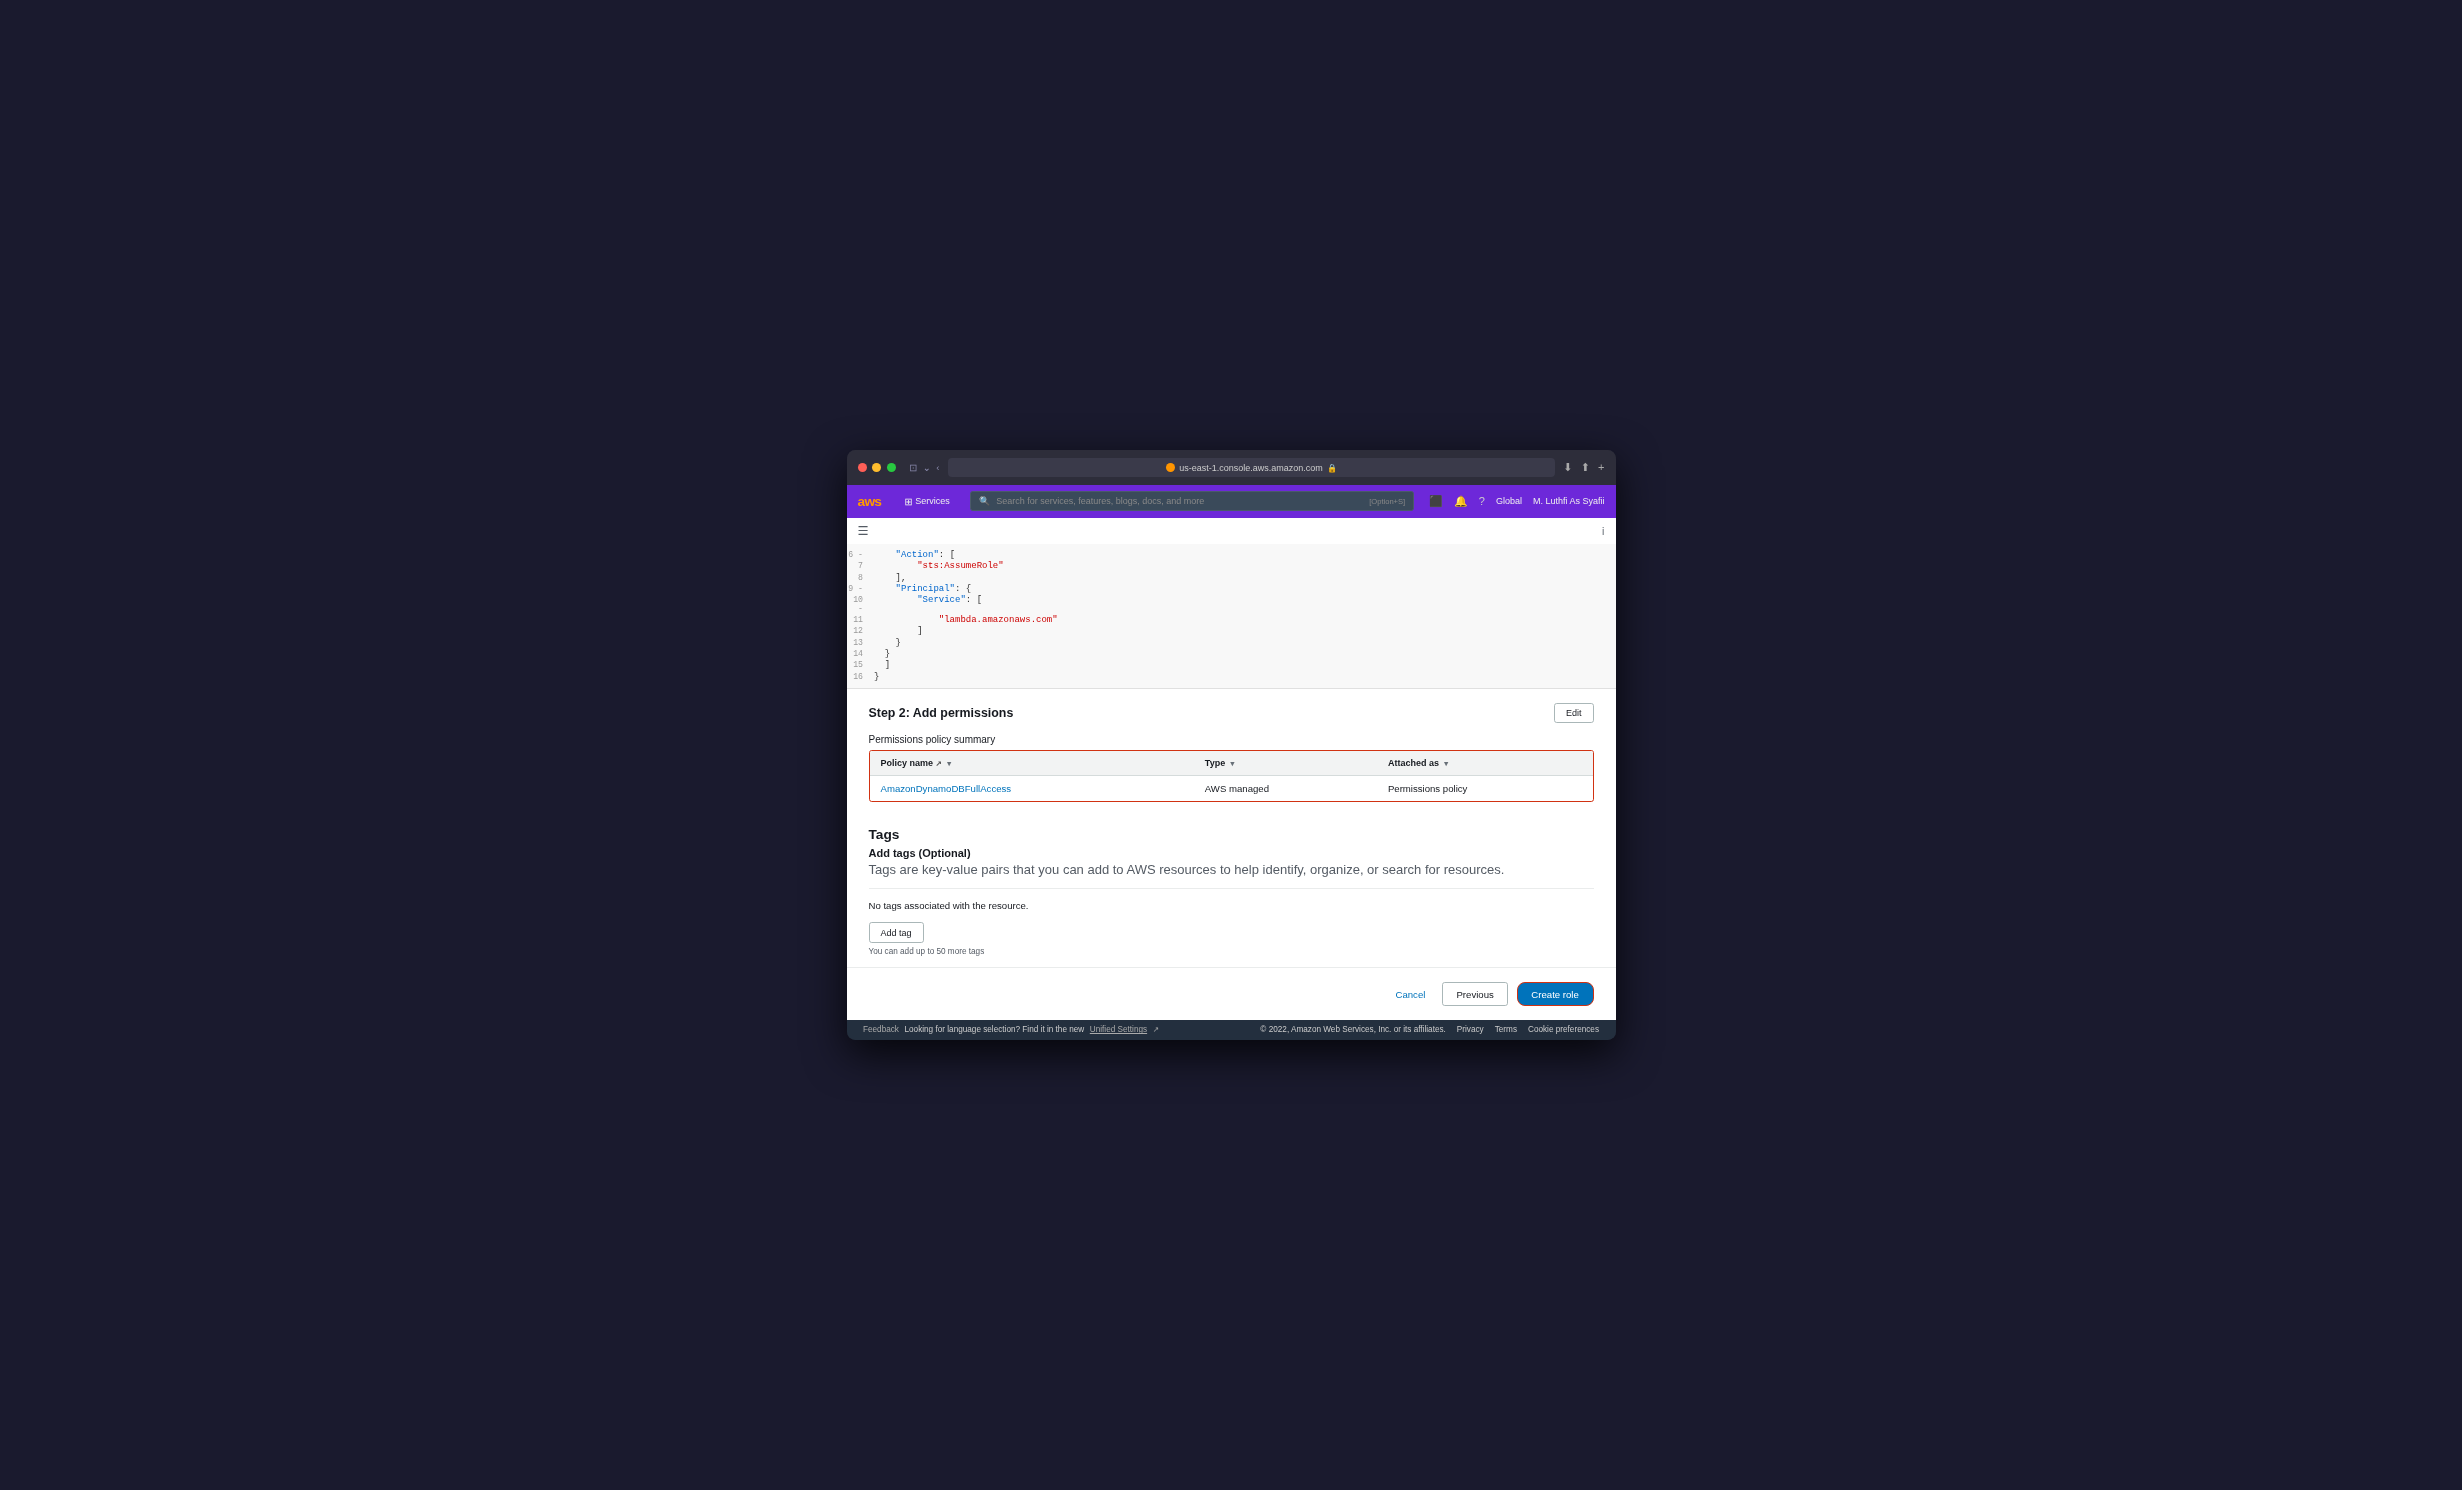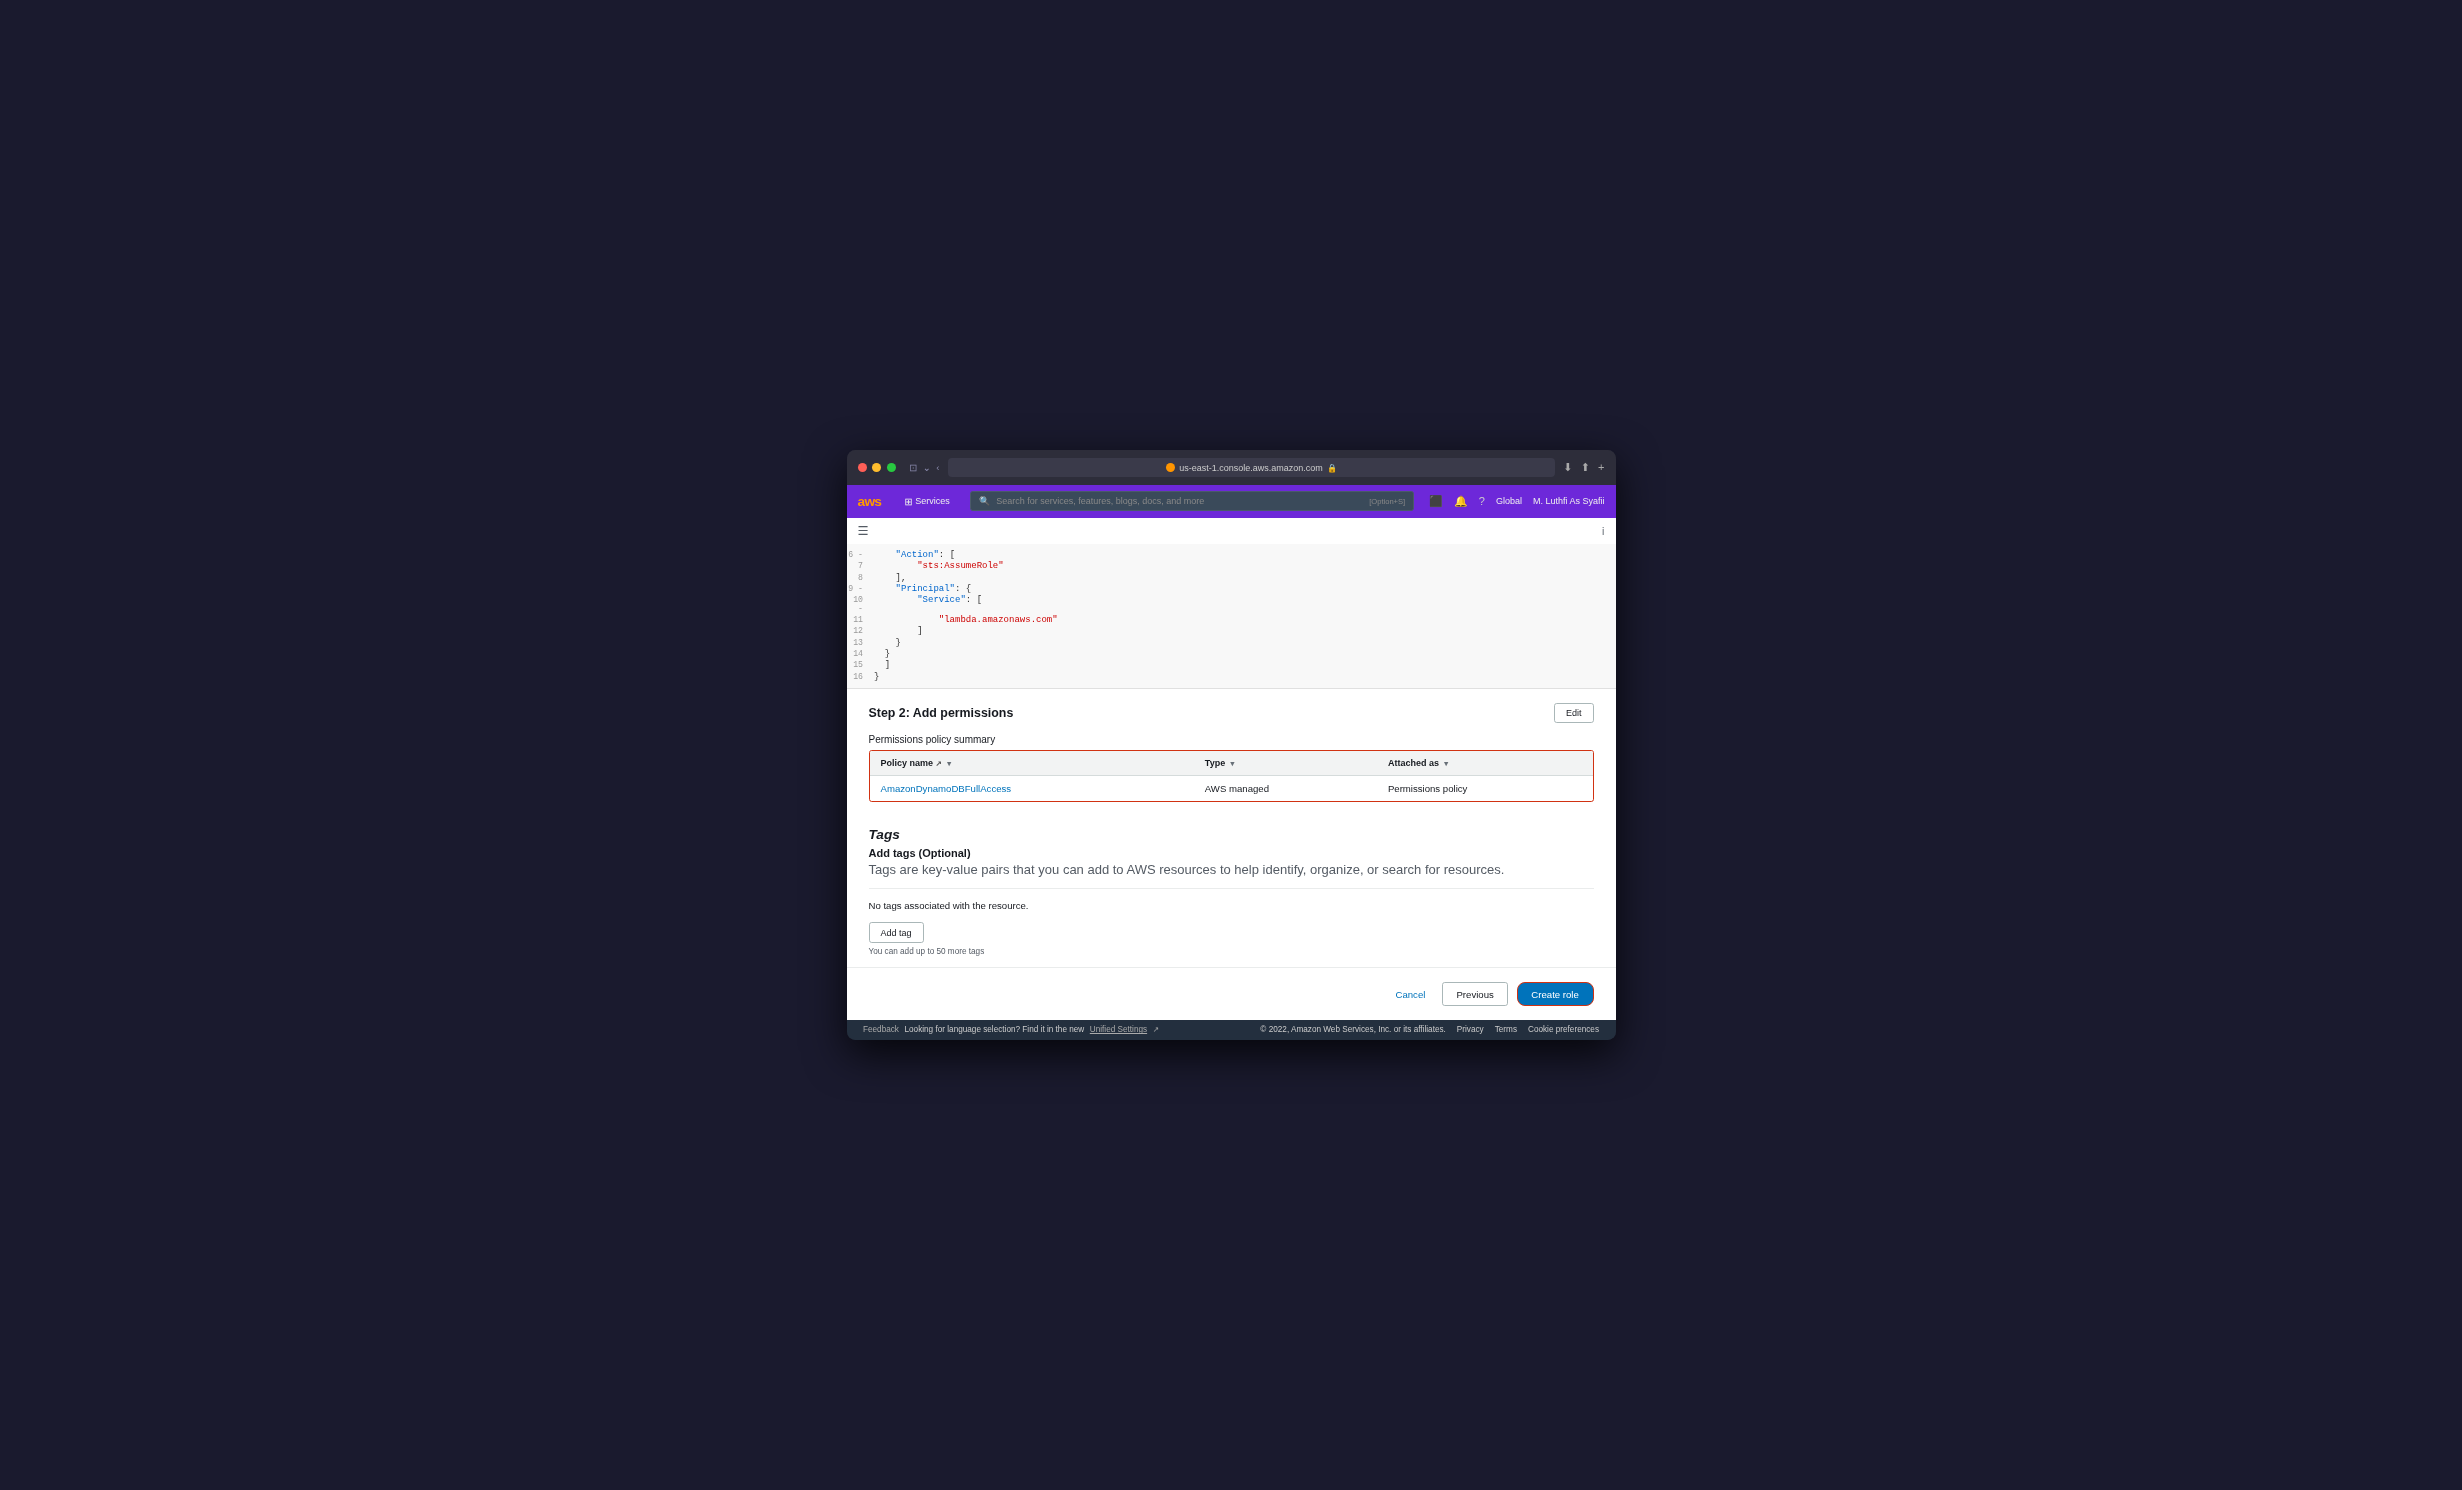--- a/index.html
+++ b/index.html
@@ -238,21 +238,20 @@
     }
     
     .tags-section {
       padding: 11px 22px;
     }
     .tags-title {
       font-size: 13.7px;
       font-weight: 600;
       color: #16191f;
       margin-bottom: 5.5px;
-      font-style: italic;
     }
     .add-tags-title {
       font-size: 11px;
       font-weight: 600;
       color: #16191f;
     }
     .add-tags-desc {
       font-size: 13px;
       color: #545b64;
       margin-top: 2.7px;

